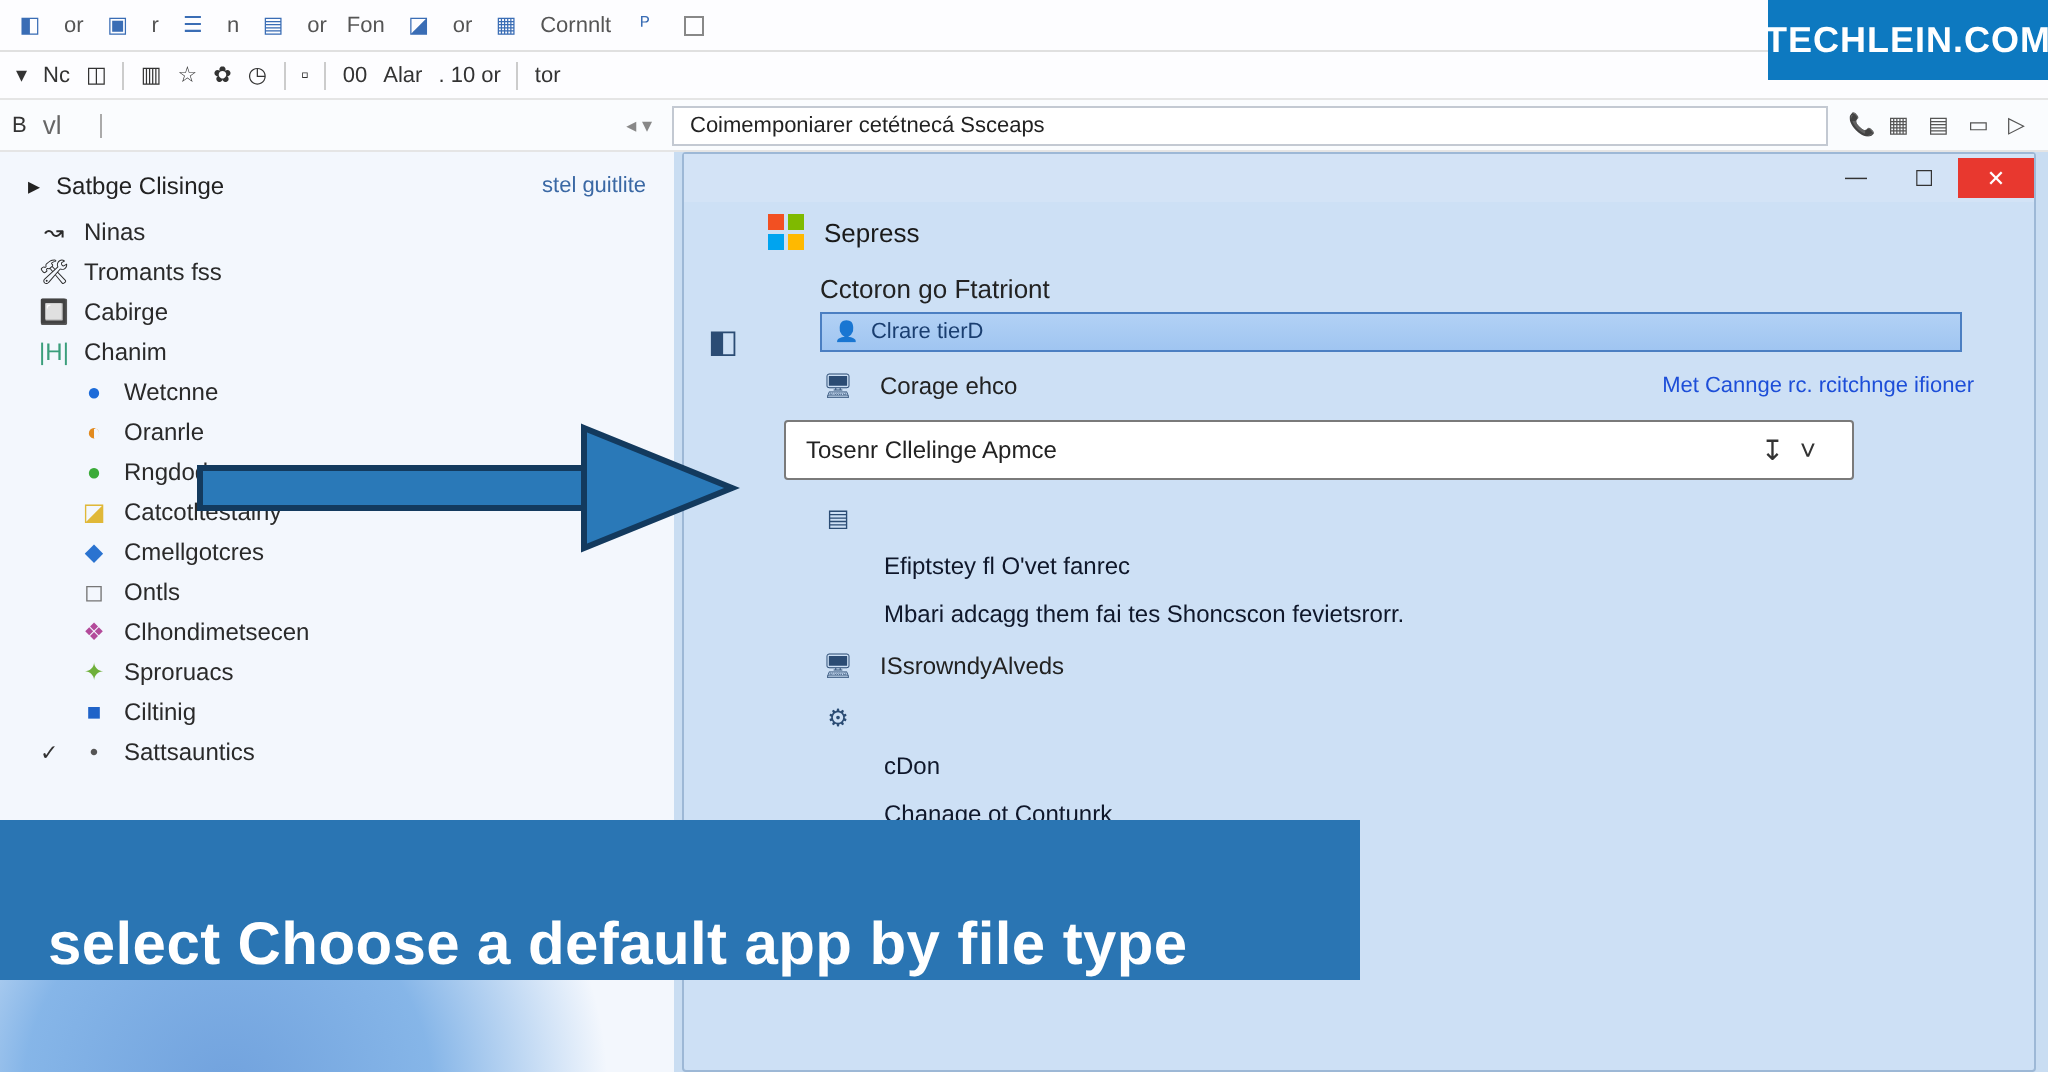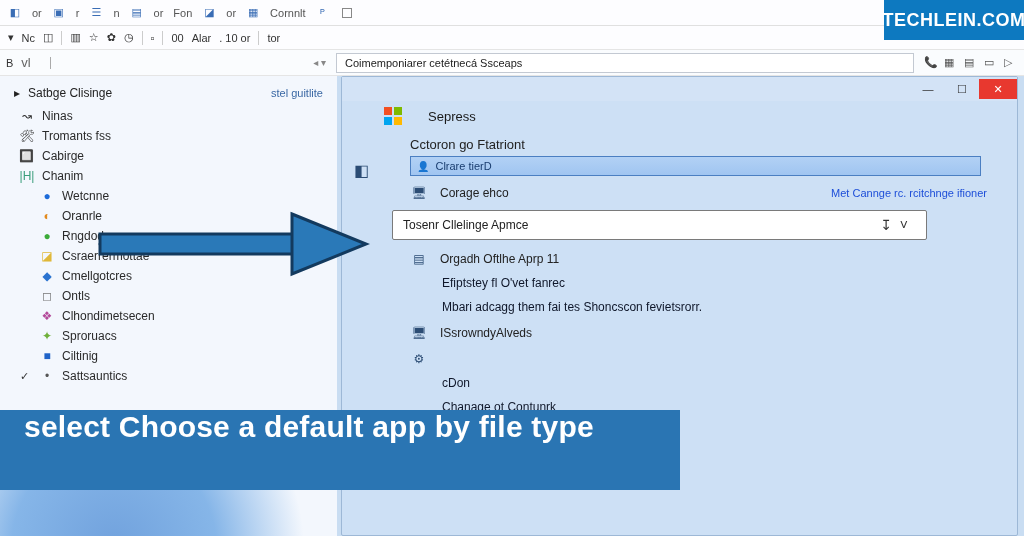--- a/index.html
+++ b/index.html
@@ -172,21 +172,21 @@
       width: 18px; height: 18px;
       color: #2b4c74;
     }
     .win-content {
       flex: 1;
       padding: 2px 30px 0 0;
     }
     .win-app-header {
       display: flex;
       align-items: center;
-      gap: 26px;
+      gap: 10px;
       margin-bottom: 12px;
     }
     .win-app-icon {
       width: 18px; height: 18px;
       display: flex; align-items: center; justify-content: center;
     }
     .win-app-title {
       font-size: 13px;
       color: #1a1a1a;
     }
@@ -266,21 +266,21 @@
     .big-arrow svg { width: 100%; height: 100%; }
     
     .banner {
       position: absolute;
       left: 0;
       top: 410px;
       width: 680px;
       height: 80px;
       background: #2a75b3;
       display: flex;
-      align-items: flex-start;
+      align-items: flex-end;
       padding: 0 24px;
       z-index: 60;
     }
     .banner-text {
       color: #fff;
       font-size: 30px;
       font-weight: 600;
       letter-spacing: 0.2px;
     }
     
@@ -408,21 +408,21 @@
       <li class="indent">
           <span class="nav-icon" style="color:#e28a1e">◐</span>
           <span>Oranrle</span>
         </li>
       <li class="indent">
           <span class="nav-icon" style="color:#3bab39">●</span>
           <span>Rngdod cnn</span>
         </li>
       <li class="indent">
           <span class="nav-icon" style="color:#e0b838">◪</span>
-          <span>Csraerrermottae</span>
+          <span>Catcotltestalny</span>
         </li>
       <li class="indent">
           <span class="nav-icon" style="color:#2a73d0">◆</span>
           <span>Cmellgotcres</span>
         </li>
       <li class="indent">
           <span class="nav-icon" style="color:#777">◻</span>
           <span>Ontls</span>
         </li>
       <li class="indent">
@@ -483,21 +483,20 @@
             <span class="opt-sub">Met Cannge rc. rcitchnge ifioner</span>
           </div>
 
           <div class="highlight-dropdown">
             <span>Tosenr Cllelinge Apmce</span>
             <span class="dd-arrow">↧&nbsp;&nbsp;˅</span>
           </div>
 
           <div class="option-row">
             <span class="opt-icon">▤</span>
-            <span class="opt-text">Orgadh Oftlhe Aprp 11</span>
           </div>
           <div class="desc-line">Efiptstey fl O'vet fanrec</div>
           <div class="desc-line">Mbari adcagg them fai tes Shoncscon fevietsrorr.</div>
 
           <div class="option-row">
             <span class="opt-icon">🖥</span>
             <span class="opt-text">ISsrowndyAlveds</span>
           </div>
           <div class="option-row">
             <span class="opt-icon">⚙</span>

